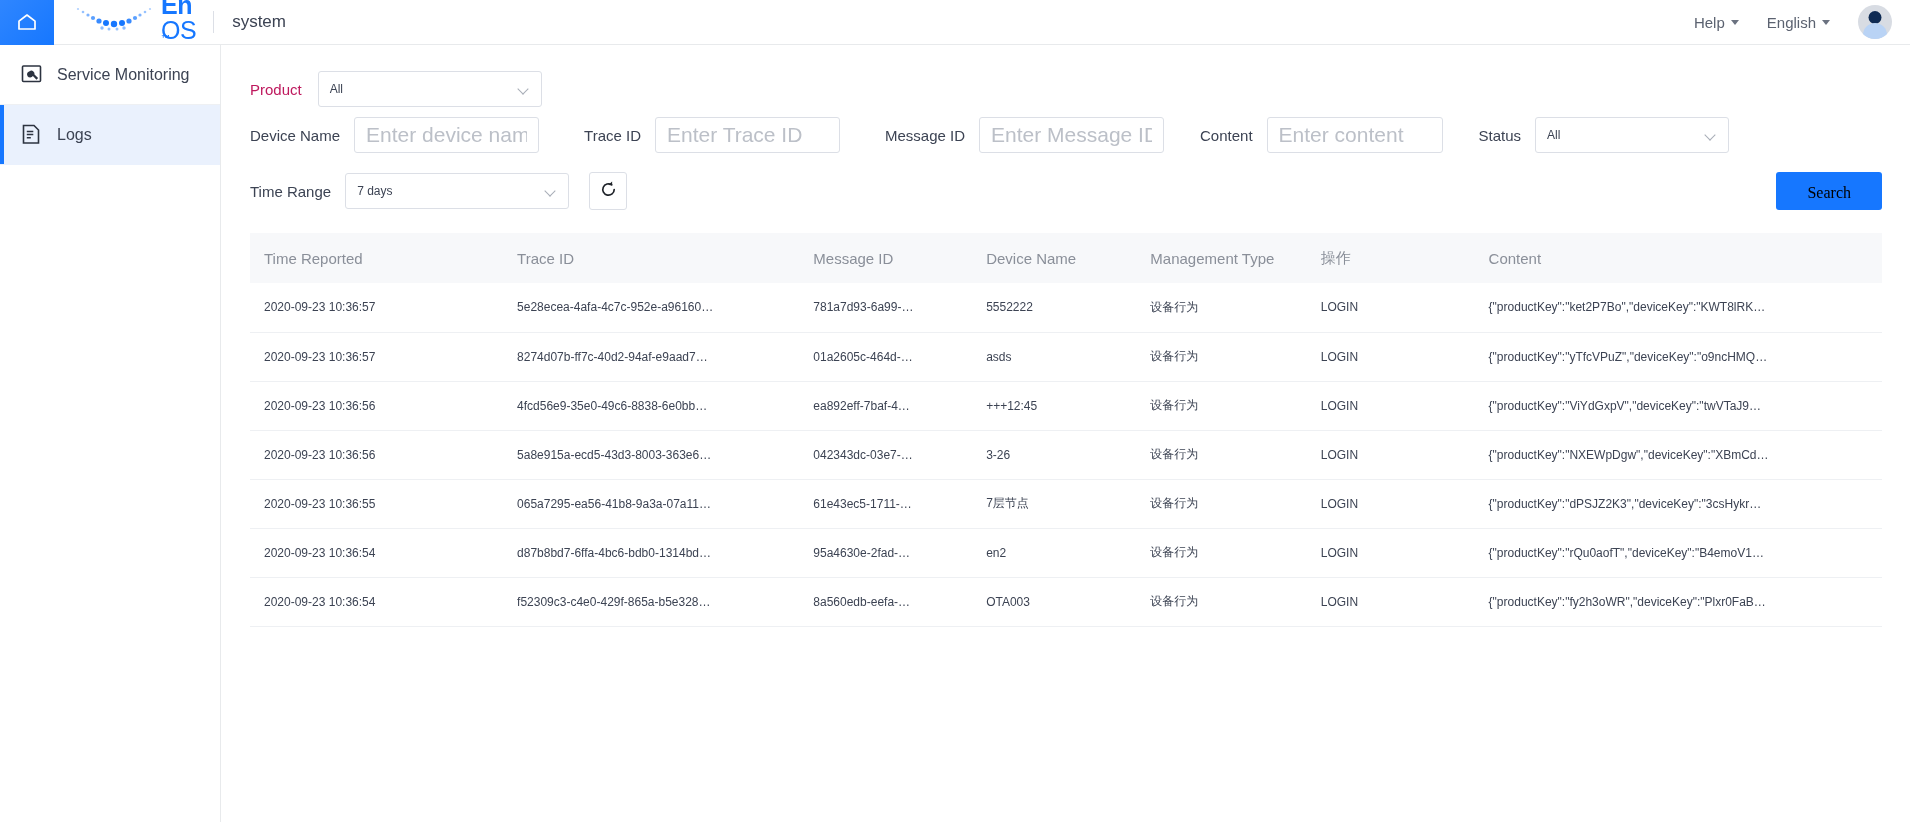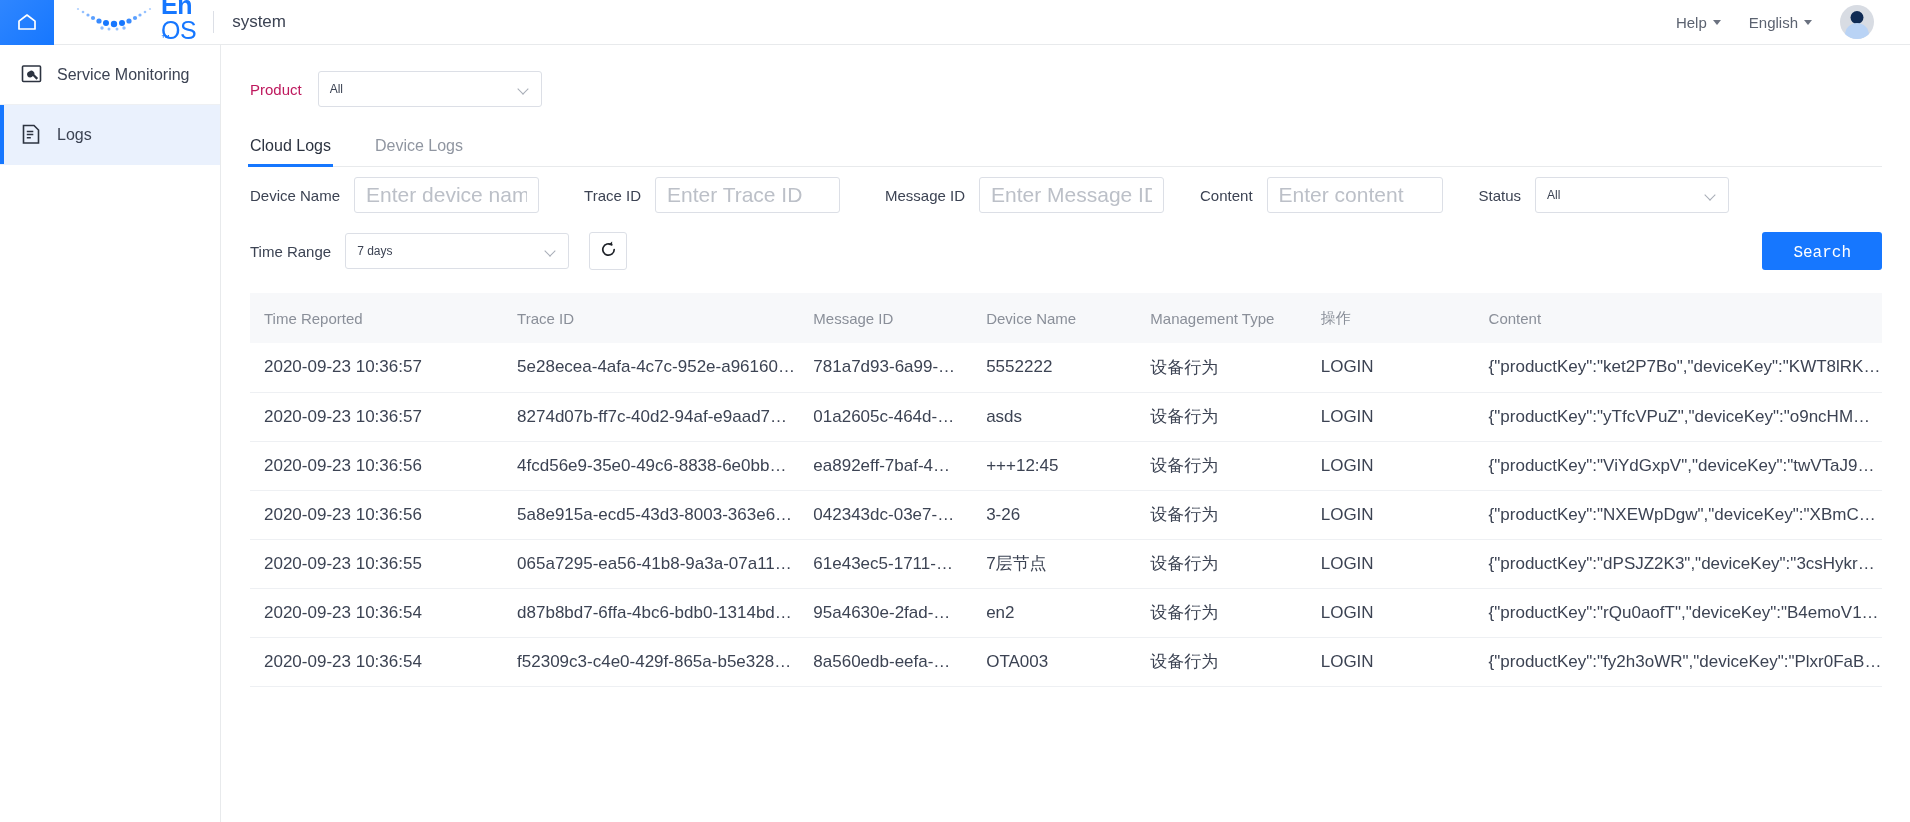--- a/index.html
+++ b/index.html
@@ -48,21 +48,21 @@
   .brand-os { color: #1677ff; font-weight: 400; }
   .brand-tm { font-size: 9px; color:#1677ff; vertical-align: super; margin-left:1px; position:relative; top:-9px;}
   .brand-divider {
     width: 1px; height: 22px; background: #dcdfe6;
     margin: 0 18px;
   }
   .app-name { font-size: 17px; color: #3c4353; }
 
   .topbar-right {
     margin-left: auto; display: flex; align-items: center;
-    padding-right: 36px; gap: 28px;
+    padding-right: 18px; gap: 28px;
   }
   .tb-link {
     font-size: 15px; color: #5b6270; cursor: pointer;
     display: flex; align-items: center; gap: 6px;
   }
   .caret-down {
     width: 0; height: 0;
     border-left: 4.5px solid transparent;
     border-right: 4.5px solid transparent;
     border-top: 5px solid #6b7280;
@@ -200,46 +200,46 @@
 
   .refresh-btn {
     width: 38px; height: 38px;
     border: 1px solid #dcdfe6; border-radius: 3px;
     background: #fff; margin-left: 20px;
     display: flex; align-items: center; justify-content: center;
     cursor: pointer;
   }
   .search-btn {
     margin-left: auto;
-    background: #1677ff; color: #ffffff;
+    background: #1677ff; color: #000000;
     border: none; border-radius: 3px;
     height: 38px; padding: 12px 31px;
     font-size: 16px;
-    font-family: Liberation Mono, monospace;
+    font-family: Liberation Serif, serif;
     cursor: pointer;
   }
 
   
   .table-wrap {
     margin: 14px 28px 0 28px;
     width: 1632px;
   }
   table { border-collapse: collapse; width: 1632px; table-layout: fixed; }
   thead th {
     background: #f7f8fa;
     height: 50px;
     text-align: left;
     font-size: 15px; font-weight: normal;
     color: #8a8f99;
     padding: 0 0 0 14px;
     white-space: nowrap;
   }
   tbody td {
     height: 49px;
-    font-size: 17px;
+    font-size: 12px;
     color: #3c4353;
     padding: 0 0 0 14px;
     border-bottom: 1px solid #eef0f3;
     white-space: nowrap;
     overflow: hidden;
     text-overflow: ellipsis;
   }
 
   .col-time    { width: 205px; }
   .col-trace   { width: 240px; }
@@ -338,28 +338,20 @@
 <div class="main">
 
   <div class="product-row">
     <span class="f-label">Product</span>
     <div class="select-box" style="width:224px;">
       <span class="sel-val">All</span>
       <span class="chev"></span>
     </div>
   </div>
 
-  <div class="tabs">
-    <div class="tab active">
-      <span>Cloud Logs</span>
-    </div>
-    <div class="tab">
-      <span>Device Logs</span>
-    </div>
-  </div>
 
   <div class="filters">
 
     <div class="frow">
       <div class="fgroup">
         <span class="f-label dark">Device Name</span>
         <input class="txt-input" style="width: 185px;" type="text" placeholder="Enter device name">
       </div>
 
       <div class="fgroup" style="margin-left:45px;">

